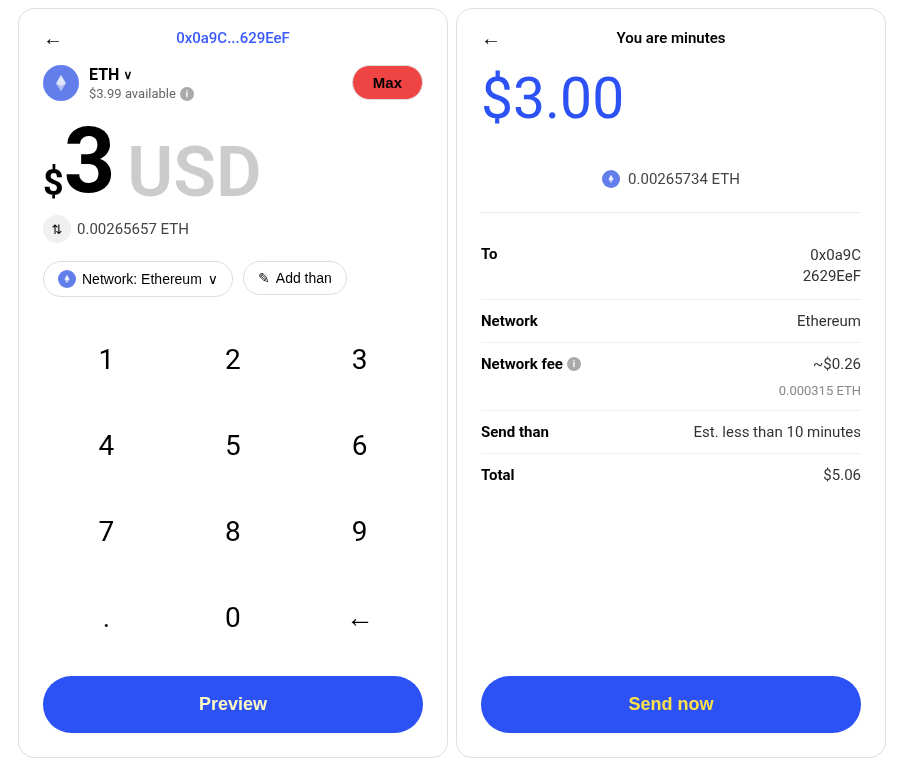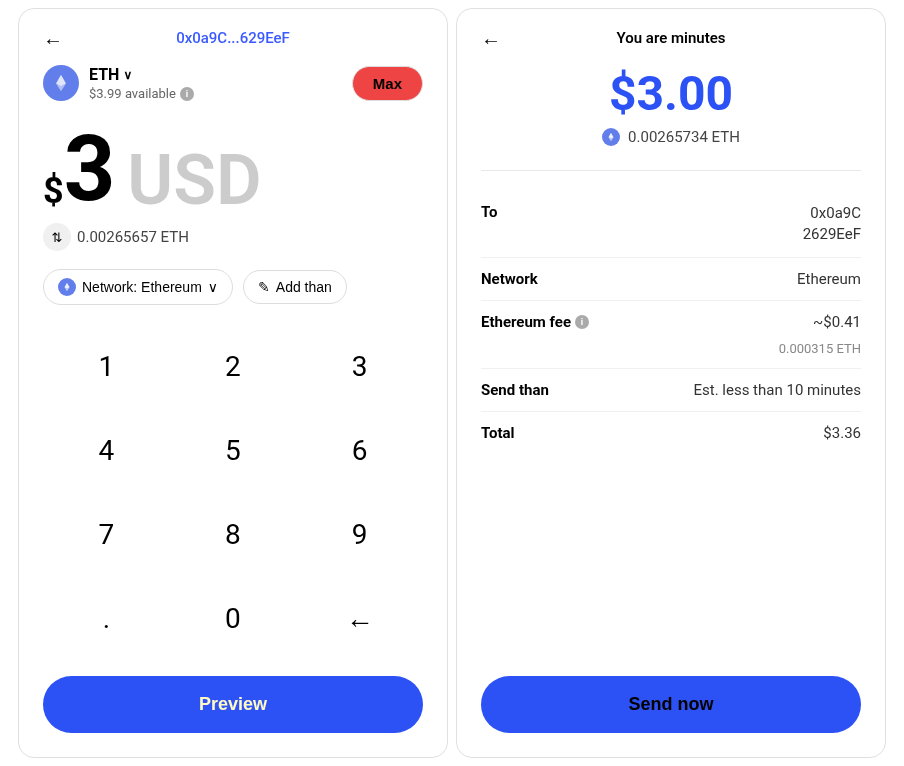--- a/index.html
+++ b/index.html
@@ -57,23 +57,22 @@
 
     .header-address {
       font-size: 15px;
       font-weight: 500;
       color: #3b5bff;
     }
 
     
     .token-row {
       display: flex;
-      align-items: flex-end;
+      align-items: flex-start;
       justify-content: space-between;
-      margin-bottom: 8px;
     }
 
     .token-info {
       display: flex;
       align-items: center;
       gap: 10px;
     }
 
     .eth-icon {
       width: 36px;
@@ -188,21 +187,21 @@
     }
 
     .eth-equiv-text {
       font-size: 15px;
       color: #444;
     }
 
     
     .controls-row {
       display: flex;
-      align-items: center;
+      align-items: flex-start;
       gap: 10px;
       margin-bottom: 20px;
     }
 
     .network-btn {
       display: flex;
       align-items: center;
       gap: 6px;
       border: 1.5px solid #ddd;
       border-radius: 20px;
@@ -257,35 +256,35 @@
       padding: 18px;
       font-size: 18px;
       font-weight: 600;
       cursor: pointer;
       width: 100%;
       margin-top: auto;
     }
 
     
     .confirm-amount-usd {
-      text-align: center;
-      font-size: 48px;
-      font-weight: 700;
+      font-size: 57px;
+      font-weight: 400;
       color: #2c52f5;
       margin-bottom: 6px;
     }
 
     .confirm-amount-eth {
       display: flex;
       align-items: center;
       justify-content: center;
       gap: 8px;
       font-size: 15px;
       color: #444;
       margin-bottom: 24px;
+      margin-top: 32px;
     }
 
     .divider {
       height: 1px;
       background: #e8e8e8;
       margin-bottom: 20px;
     }
 
     .detail-section {
       margin-bottom: 16px;
@@ -330,21 +329,21 @@
     }
 
     .network-fee-row {
       display: flex;
       align-items: center;
       gap: 4px;
     }
 
     .send-btn {
       background: #2c52f5;
-      color: #000000;
+      color: #fde047;
       border: none;
       border-radius: 100px;
       padding: 18px;
       font-size: 18px;
       font-weight: 600;
       cursor: pointer;
       width: 100%;
       margin-top: auto;
     }
 
@@ -469,36 +468,36 @@
       </div>
     </div>
 
     <div class="detail-row">
       <div class="detail-label">Network</div>
       <div class="detail-value">Ethereum</div>
     </div>
 
     <div class="detail-row">
       <div class="network-fee-row">
-        <span class="detail-label">Ethereum fee</span>
+        <span class="detail-label">Network fee</span>
         <span class="info-icon">i</span>
       </div>
       <div>
-        <div class="detail-value">~$0.41</div>
+        <div class="detail-value">~$0.26</div>
         <div class="detail-value-sub">0.000315 ETH</div>
       </div>
     </div>
 
     <div class="detail-row">
       <div class="detail-label">Send than</div>
       <div class="detail-value">Est. less than 10 minutes</div>
     </div>
 
     <div class="detail-row">
       <div class="detail-label">Total</div>
-      <div class="detail-value">$3.36</div>
+      <div class="detail-value">$5.06</div>
     </div>
 
   </div>
 
   <button class="send-btn" style="margin-top: auto;">Send now</button>
 
 </div>
 
 </body></html>

